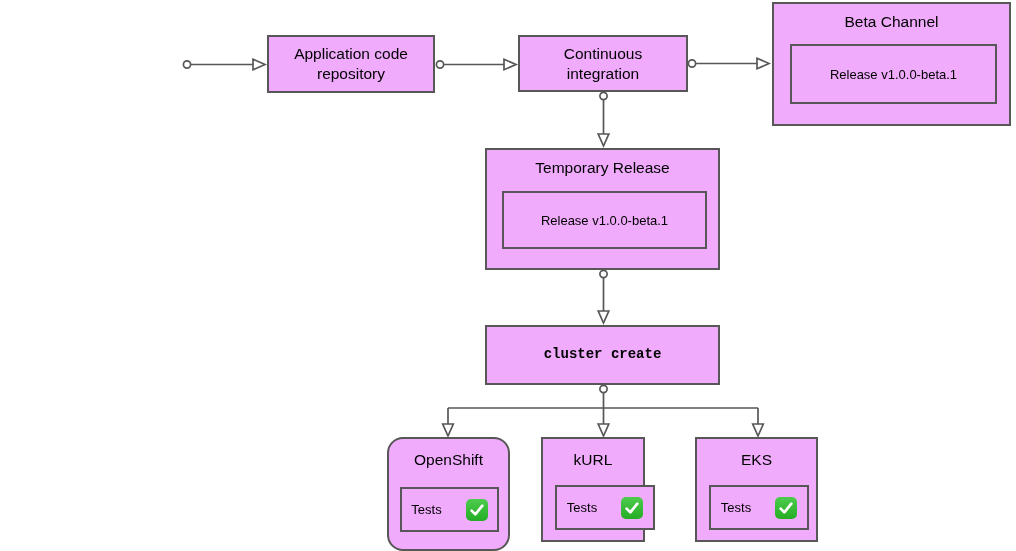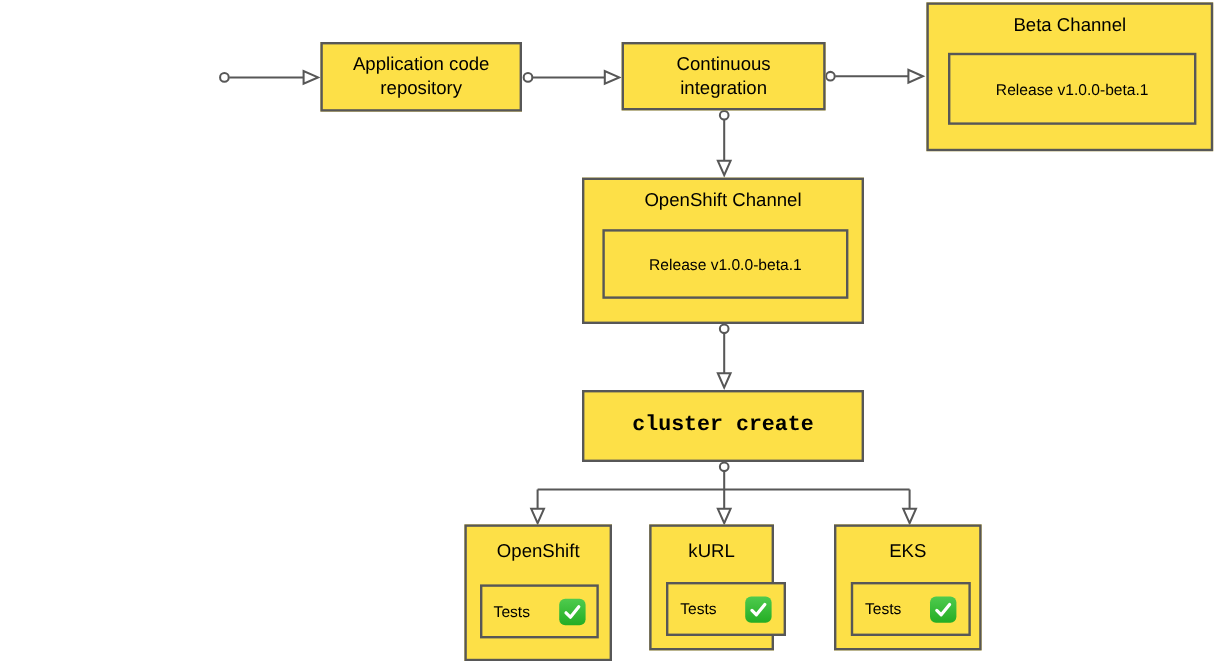--- a/index.html
+++ b/index.html
@@ -10,41 +10,41 @@
     font-family:"Liberation Sans", sans-serif;
     color:#000000;
     overflow:hidden;
   }
   .connector-layer {
     position:absolute; left:0; top:0; width:1016px; height:551px;
     pointer-events:none;
   }
   .node, .group, .inner {
     position:absolute;
-    background:#fde047;
+    background:#f0abfc;
     border:2px solid #575757;
     box-sizing:border-box;
   }
   .node {
     display:flex; align-items:center; justify-content:center;
     text-align:center;
     font-size:15.5px; line-height:1.28;
     padding:0 8px;
   }
   .group { text-align:center; }
   .group-title { font-size:15.5px; }
   .title-channel { margin-top:9px; }
   .title-cluster { margin-top:12px; }
   .inner {
     display:flex; align-items:center; justify-content:center;
     text-align:center; font-size:13px;
   }
   .mono {
     font-family:"Liberation Mono", "DejaVu Sans Mono", monospace;
-    font-weight:700; font-size:18px; letter-spacing:0px;
+    font-weight:700; font-size:14px; letter-spacing:0px;
   }
   .tests { gap:24px;text-align:right; }
   .check-badge {
     width:22px; height:22px; border-radius:5px;
     background:linear-gradient(180deg,#4ecb4e 0%, #24ad24 100%);
     display:inline-flex; align-items:center; justify-content:center;
     flex:0 0 auto;
   }
   .check-badge svg { display:block; }
 </style>
@@ -98,27 +98,27 @@
   <div class="node" style="left:267px; top:35px; width:168px; height:58px;">Application code repository</div>
 
   <div class="node" style="left:518px; top:35px; width:170px; height:57px;">Continuous integration</div>
 
   <div class="group" style="left:772px; top:2px; width:239px; height:124px;">
     <div class="group-title title-channel">Beta Channel</div>
     <div class="inner" style="left:16px; top:40px; width:207px; height:60px;">Release v1.0.0-beta.1</div>
   </div>
 
   <div class="group" style="left:485px; top:148px; width:235px; height:122px;">
-    <div class="group-title title-channel">OpenShift Channel</div>
+    <div class="group-title title-channel">Temporary Release</div>
     <div class="inner" style="left:15px; top:41px; width:205px; height:58px;">Release v1.0.0-beta.1</div>
   </div>
 
   <div class="node mono" style="left:485px; top:325px; width:235px; height:60px;">cluster create</div>
 
-  <div class="group" style="left:387px; top:437px; width:123px; height:114px;">
+  <div class="group" style="left:387px; top:437px; width:123px; height:114px;border-radius:16px;">
     <div class="group-title title-cluster">OpenShift</div>
     <div class="inner tests" style="left:11px; top:48px; width:99px; height:45px;">
       <span>Tests</span>
       <span class="check-badge">
         <svg width="16" height="16" viewBox="0 0 24 24" fill="none" stroke="#ffffff" stroke-width="4" stroke-linecap="round" stroke-linejoin="round">
           <polyline points="4,13 9.5,18.5 20,5.5"></polyline>
         </svg>
       </span>
     </div>
   </div>

